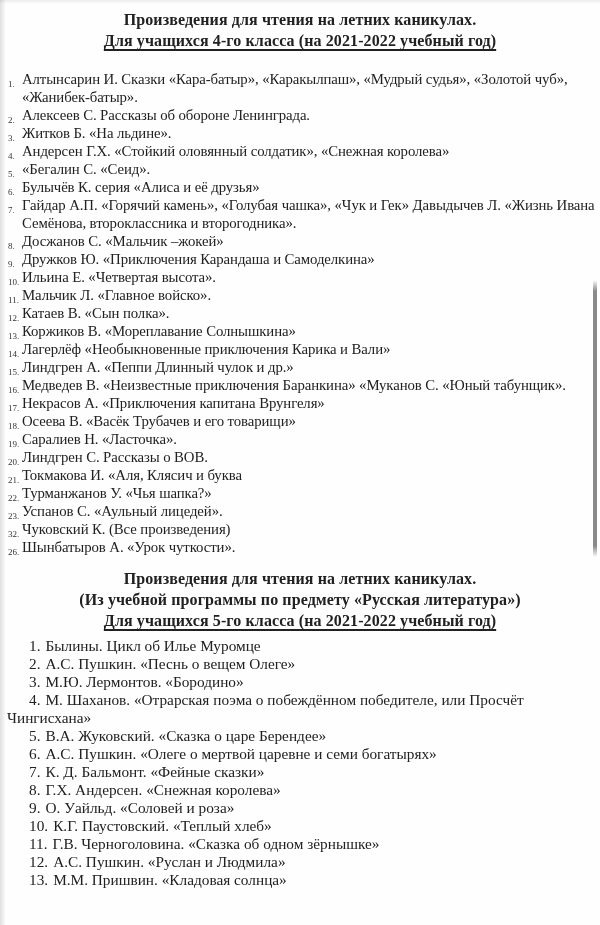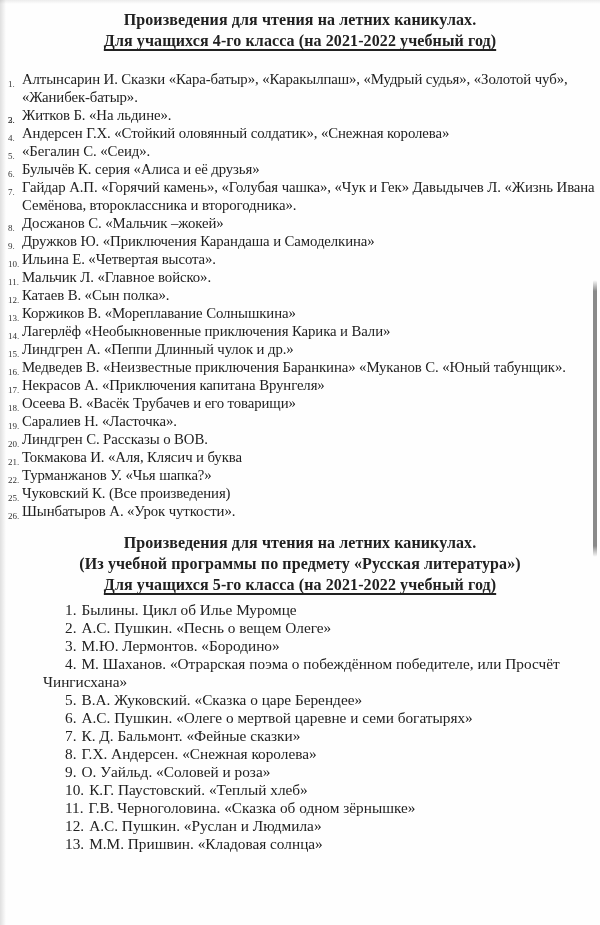--- a/index.html
+++ b/index.html
@@ -64,21 +64,20 @@
 
   .list-grade5 {
     margin-top: 6px;
     font-size: 15.3px;
     line-height: 18px;
   }
   .g5-item {
     padding-left: 7px;
     padding-right: 17px;
     text-indent: 22px;
-    margin-left: 36px;
   }
   .g5-item .num { margin-right: 5px; }
 
   .scroll-thumb {
     position: absolute;
     top: 280px; right: 3px;
     width: 4px; height: 277px;
     border-radius: 2px;
     background: linear-gradient(to bottom,
       rgba(138,138,138,0) 0%, #8a8a8a 4%,
@@ -95,21 +94,21 @@
     <div class="u">Для учащихся 4-го класса (на 2021-2022 учебный год)</div>
   </div>
 
   <div class="list-grade4">
 
       <div class="g4-item">
         <span class="num">1.</span><span>Алтынсарин И. Сказки «Кара-батыр», «Каракылпаш», «Мудрый судья», «Золотой чуб», «Жанибек-батыр».</span>
       </div>
 
       <div class="g4-item">
-        <span class="num">2.</span>
+        <span class="num">2.</span><span>Алексеев С. Рассказы об обороне Ленинграда.</span>
       </div>
 
       <div class="g4-item">
         <span class="num">3.</span><span>Житков Б. «На льдине».</span>
       </div>
 
       <div class="g4-item">
         <span class="num">4.</span><span>Андерсен Г.Х. «Стойкий оловянный солдатик», «Снежная королева»</span>
       </div>
 
@@ -178,24 +177,27 @@
       </div>
 
       <div class="g4-item">
         <span class="num">21.</span><span>Токмакова И. «Аля, Клясич и буква</span>
       </div>
 
       <div class="g4-item">
         <span class="num">22.</span><span>Турманжанов У. «Чья шапка?»</span>
       </div>
 
-
-
-      <div class="g4-item">
-        <span class="num">25.</span><span>Чуковский К. (Все произведения)</span>
+      <div class="g4-item">
+        <span class="num">23.</span><span>Успанов С. «Аульный лицедей».</span>
+      </div>
+
+
+      <div class="g4-item">
+        <span class="num">32.</span><span>Чуковский К. (Все произведения)</span>
       </div>
 
       <div class="g4-item">
         <span class="num">26.</span><span>Шынбатыров А. «Урок чуткости».</span>
       </div>
     </div>
 
   <div class="heading heading-2">
     <div>Произведения для чтения на летних каникулах.</div>
     <div>(Из учебной программы по предмету «Русская литература»)</div>

